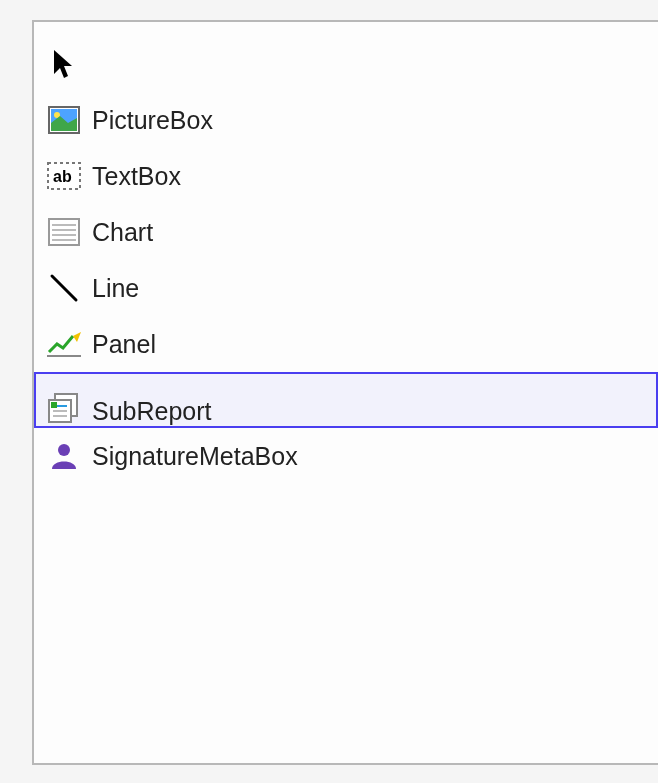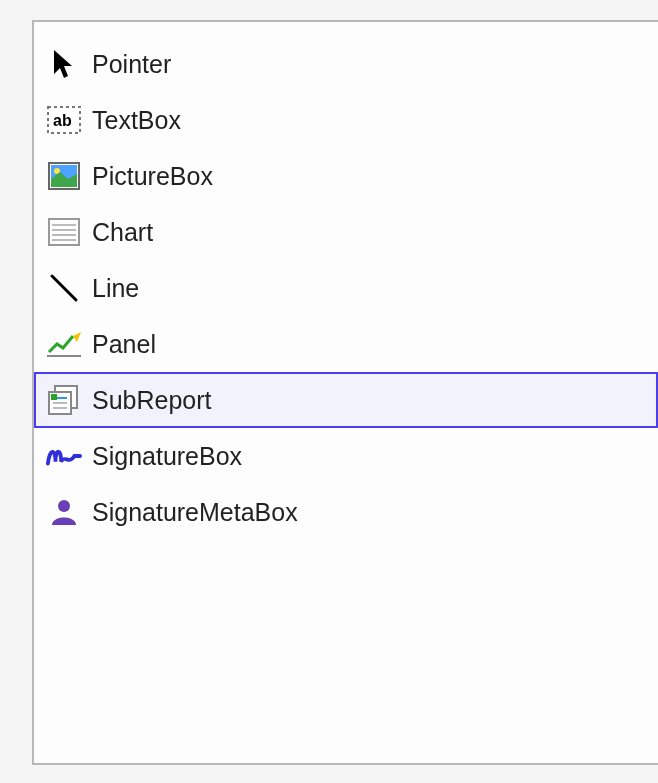--- a/index.html
+++ b/index.html
@@ -40,58 +40,58 @@
     width:36px;height:36px;
     display:flex;align-items:center;justify-content:center;
     flex-shrink:0;
   }
   .item .lbl{
     white-space:nowrap;
   }
   .item.selected{
     background:#f2f2fc;
     border:2px solid #4a3ef0;
+    align-items:flex-end;
   }
   svg{display:block}
 </style>
 </head>
 <body>
 
 <div class="panel">
   <div class="toolbox">
 
     <div class="item">
       <span class="ico">
         <svg width="28" height="32" viewBox="0 0 28 32">
           <path d="M4 2 L4 26 L10 20 L14 30 L18 28 L14 18 L22 18 Z" fill="#000"></path>
         </svg>
       </span>
-      <span class="lbl">Pointer</span>
-    </div>
-
-    <div class="item">
-      <span class="ico">
-        <svg width="34" height="28" viewBox="0 0 34 28">
-          <rect x="1" y="1" width="32" height="26" fill="#fff" stroke="#777" stroke-width="2" stroke-dasharray="3,3"></rect>
-          <text x="6" y="20" font-family="Arial" font-size="16" font-weight="bold" fill="#000">ab</text>
-        </svg>
-      </span>
-      <span class="lbl">TextBox</span>
     </div>
 
     <div class="item">
       <span class="ico">
         <svg width="32" height="28" viewBox="0 0 32 28">
           <rect x="1" y="1" width="30" height="26" fill="#fff" stroke="#666" stroke-width="2"></rect>
           <rect x="3" y="3" width="26" height="14" fill="#4da3ff"></rect>
           <circle cx="9" cy="9" r="3" fill="#ffe34d"></circle>
           <path d="M3 17 L12 10 L20 17 L29 12 L29 25 L3 25 Z" fill="#3fa64a"></path>
         </svg>
       </span>
       <span class="lbl">PictureBox</span>
+    </div>
+
+    <div class="item">
+      <span class="ico">
+        <svg width="34" height="28" viewBox="0 0 34 28">
+          <rect x="1" y="1" width="32" height="26" fill="#fff" stroke="#777" stroke-width="2" stroke-dasharray="3,3"></rect>
+          <text x="6" y="20" font-family="Arial" font-size="16" font-weight="bold" fill="#000">ab</text>
+        </svg>
+      </span>
+      <span class="lbl">TextBox</span>
     </div>
 
     <div class="item">
       <span class="ico">
         <svg width="32" height="28" viewBox="0 0 32 28">
           <rect x="1" y="1" width="30" height="26" fill="#fff" stroke="#999" stroke-width="2"></rect>
           <line x1="4" y1="7" x2="28" y2="7" stroke="#bbb" stroke-width="2"></line>
           <line x1="4" y1="12" x2="28" y2="12" stroke="#bbb" stroke-width="2"></line>
           <line x1="4" y1="17" x2="28" y2="17" stroke="#bbb" stroke-width="2"></line>
           <line x1="4" y1="22" x2="28" y2="22" stroke="#bbb" stroke-width="2"></line>
@@ -127,28 +127,20 @@
           <rect x="2" y="8" width="22" height="22" fill="#fff" stroke="#888" stroke-width="2"></rect>
           <line x1="6" y1="14" x2="20" y2="14" stroke="#2a9be0" stroke-width="2"></line>
           <line x1="6" y1="19" x2="20" y2="19" stroke="#bbb" stroke-width="2"></line>
           <line x1="6" y1="24" x2="20" y2="24" stroke="#bbb" stroke-width="2"></line>
           <rect x="4" y="10" width="6" height="6" fill="#2aa52a"></rect>
         </svg>
       </span>
       <span class="lbl">SubReport</span>
     </div>
 
-    <div class="item">
-      <span class="ico">
-        <svg width="38" height="28" viewBox="0 0 38 28">
-          <path d="M2 22 C 4 6, 10 6, 10 20 C 10 6, 16 6, 16 20 C 20 12, 24 24, 30 14 L36 14" fill="none" stroke="#3030d8" stroke-width="4" stroke-linecap="round"></path>
-        </svg>
-      </span>
-      <span class="lbl">SignatureBox</span>
-    </div>
 
     <div class="item">
       <span class="ico">
         <svg width="30" height="30" viewBox="0 0 30 30">
           <circle cx="15" cy="9" r="6" fill="#6a3fb5"></circle>
           <path d="M3 28 C 3 18, 27 18, 27 28 Z" fill="#6a3fb5"></path>
         </svg>
       </span>
       <span class="lbl">SignatureMetaBox</span>
     </div>

